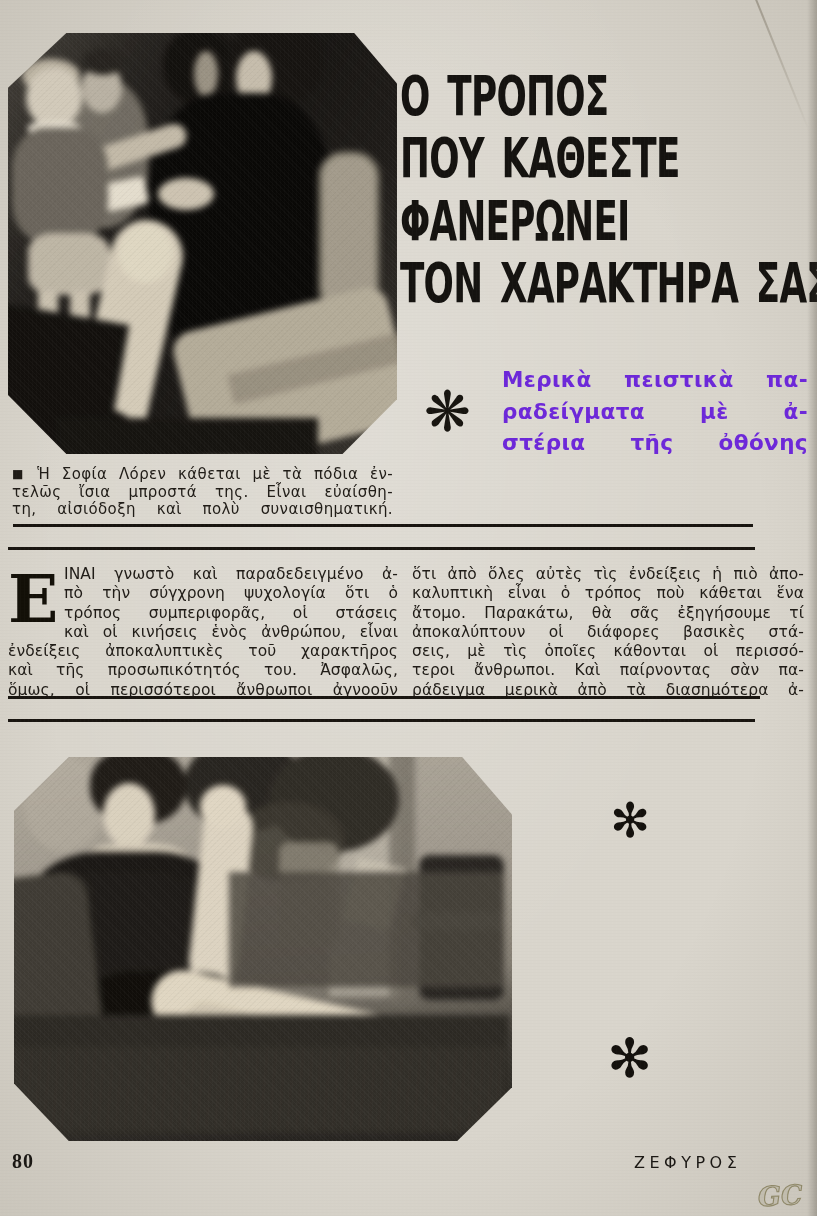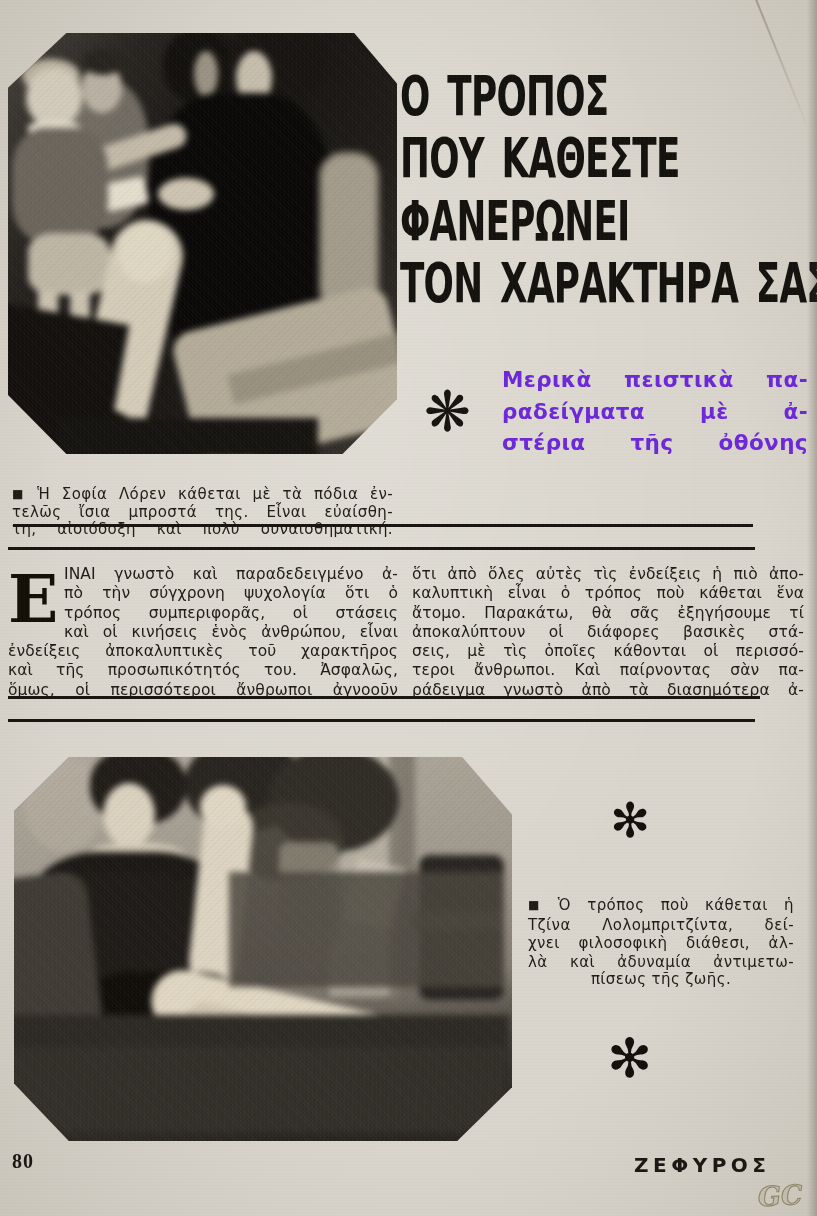--- a/index.html
+++ b/index.html
@@ -49,21 +49,21 @@
   .flower{position:absolute;left:424px;top:384px;font-size:56px;line-height:56px;color:#181510;}
   .subtitle{position:absolute;left:502px;top:364px;width:306px;
     font-weight:bold;font-size:21.5px;line-height:31.5px;letter-spacing:.4px;
     white-space:pre-line;text-align:justify;text-align-last:justify;color:#6d28d9;}
 
   
   .caption{position:absolute;font-size:15px;letter-spacing:.4px;color:#201c17;
     text-align:justify;text-align-last:justify;}
   .caption .bullet{font-size:12px;margin-right:7px;position:relative;top:-1px;}
   .cap-text{white-space:pre-line;}
-  .caption-top{left:12px;top:466px;width:381px;line-height:16.8px;margin-top:20px;}
+  .caption-top{left:12px;top:466px;width:381px;line-height:16.8px;}
   .caption-bottom{left:528px;top:896px;width:266px;line-height:18.6px;}
   .caption-bottom-last{position:absolute;left:528px;top:970px;width:266px;
     font-size:15px;letter-spacing:.4px;line-height:18.6px;text-align:center;color:#201c17;}
 
   
   .rule{position:absolute;height:3px;background:#191510;}
   .rule-1{left:13px;top:524px;width:740px;}
   .rule-2{left:8px;top:547px;width:747px;}
   .rule-3{left:8px;top:696px;width:752px;}
   .rule-4{left:8px;top:719px;width:747px;}
@@ -78,21 +78,21 @@
     font-family:"DejaVu Serif","Liberation Serif",serif;font-weight:bold;
     font-size:66px;line-height:64px;color:#131008;}
 
   
   .star{position:absolute;font-weight:bold;color:#14110d;}
   .star-top{left:610px;top:792px;font-size:48px;}
   .star-bottom{left:607px;top:1027px;font-size:54px;}
 
   
   .page-number{position:absolute;left:12px;top:1150px;font-weight:bold;font-size:20px;letter-spacing:1px;font-family:Liberation Serif, serif;}
-  .magazine{position:absolute;left:634px;top:1153px;font-weight:bold;font-size:20px;letter-spacing:4.5px;}
+  .magazine{position:absolute;left:634px;top:1153px;font-weight:normal;font-size:16px;letter-spacing:4.5px;}
   .watermark{position:absolute;left:758px;top:1180px;
     font-family:"DejaVu Serif","Liberation Serif",serif;font-style:italic;font-weight:bold;
     font-size:27px;color:rgba(143,136,104,.18);-webkit-text-stroke:1.1px #8f8868;
     transform:rotate(-3deg);}
 </style>
 </head>
 <body>
 
 <div class="page">
   <div class="page-tone"></div>
@@ -161,21 +161,21 @@
 καὶ τῆς προσωπικότητός του. Ἀσφαλῶς,
 ὅμως, οἱ περισσότεροι ἄνθρωποι ἀγνοοῦν</span>
   </div>
   <div class="col col-right">
     <span class="col-body">ὅτι ἀπὸ ὅλες αὐτὲς τὶς ἐνδείξεις ἡ πιὸ ἀπο-
 καλυπτικὴ εἶναι ὁ τρόπος ποὺ κάθεται ἕνα
 ἄτομο. Παρακάτω, θὰ σᾶς ἐξηγήσουμε τί
 ἀποκαλύπτουν οἱ διάφορες βασικὲς στά-
 σεις, μὲ τὶς ὁποῖες κάθονται οἱ περισσό-
 τεροι ἄνθρωποι. Καὶ παίρνοντας σὰν πα-
-ράδειγμα γνωστὸ ἀπὸ τὰ διασημότερα ἀ-</span>
+ράδειγμα μερικὰ ἀπὸ τὰ διασημότερα ἀ-</span>
   </div>
 
   <div class="rule rule-3"></div>
   <div class="rule rule-4"></div>
 
   <div class="photo photo-bottom">
     <div class="photo-art">
       <div class="base" style="background:linear-gradient(175deg,#aba394 0%,#9d9486 35%,#837b6d 58%,#464036 74%,#29251f 92%);"></div>
       <div class="sh" style="left:325px;top:0;width:70px;height:250px;background:#bdb5a5;opacity:.6;"></div>
       <div class="sh" style="left:385px;top:0;width:26px;height:260px;background:#6e6759;opacity:.7;"></div>
@@ -200,25 +200,20 @@
       <div class="sh" style="left:175px;top:280px;width:235px;height:46px;background:#cdc0a4;border-radius:26px;transform:rotate(15deg);"></div>
       <div class="sh" style="left:385px;top:300px;width:48px;height:26px;background:#1b150e;border-radius:40%;transform:rotate(24deg);"></div>
       <div class="sh" style="left:225px;top:125px;width:275px;height:115px;background:#4c453a;opacity:.85;"></div>
       <div class="sh" style="left:-8px;top:128px;width:100px;height:185px;background:#423c31;border-radius:24px;transform:rotate(-7deg);"></div>
       <div class="sh" style="left:-5px;top:268px;width:510px;height:120px;background:#2f2a22;"></div>
       <div class="sh" style="left:0;top:300px;width:500px;height:84px;background:repeating-linear-gradient(95deg, rgba(160,150,125,.14) 0 3px, rgba(0,0,0,0) 3px 9px);"></div>
     </div>
     <div class="photo-grain"></div>
   </div>
 
-  <div class="caption caption-bottom"><span class="bullet">■</span><span class="cap-text">Ὁ τρόπος ποὺ κάθεται ἡ
-Τζίνα Λολομπριτζίντα, δεί-
-χνει φιλοσοφικὴ διάθεσι, ἀλ-
-λὰ καὶ ἀδυναμία ἀντιμετω-</span></div>
-  <div class="caption-bottom-last">πίσεως τῆς ζωῆς.</div>
 
   <div class="star star-top">✻</div>
   <div class="star star-bottom">✻</div>
 
   <div class="page-number">80</div>
   <div class="magazine">ΖΕΦΥΡΟΣ</div>
   <div class="watermark">GC</div>
 
   <div class="page-grain"></div>
   <div class="edge-right"></div>

